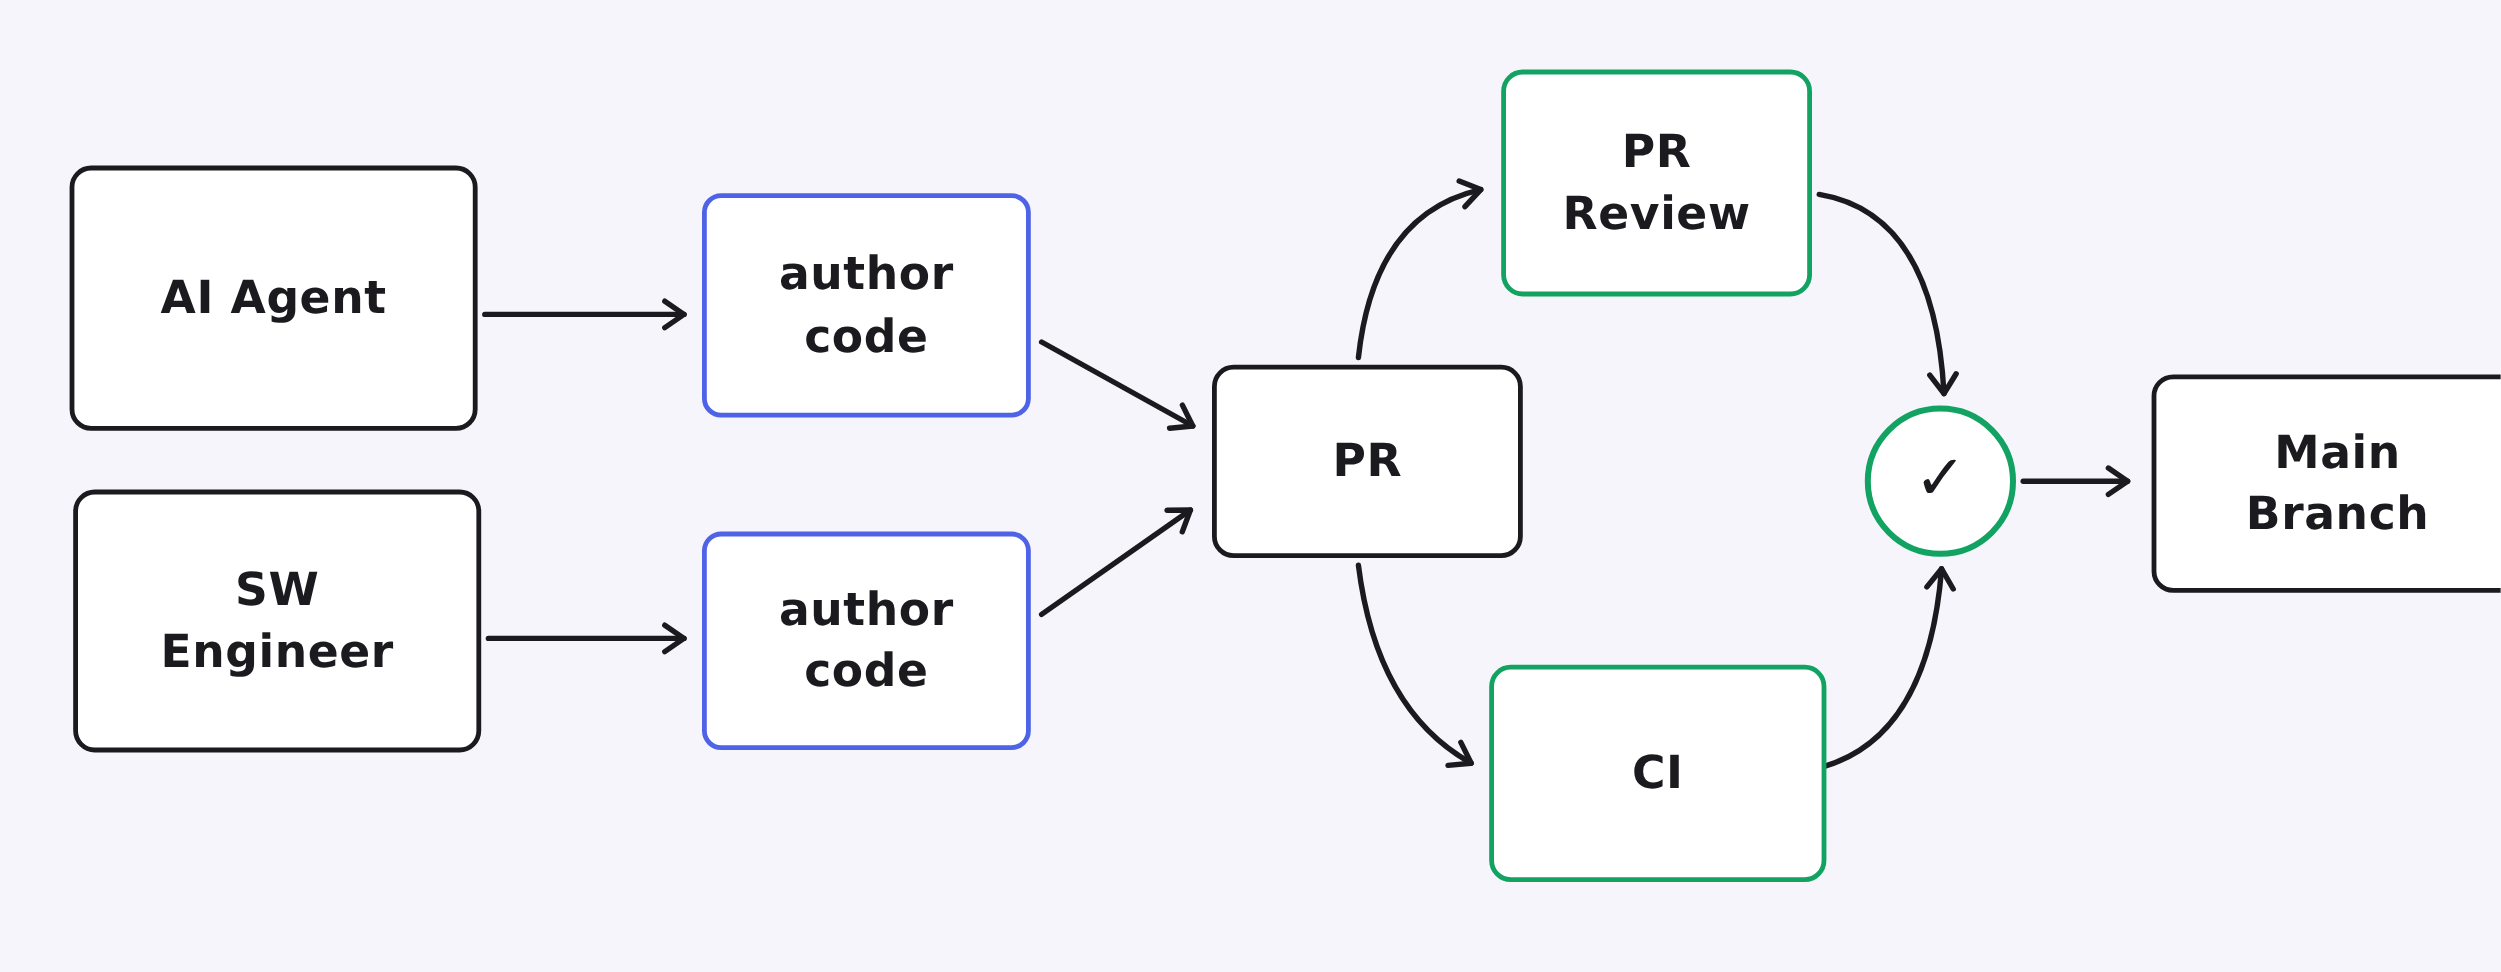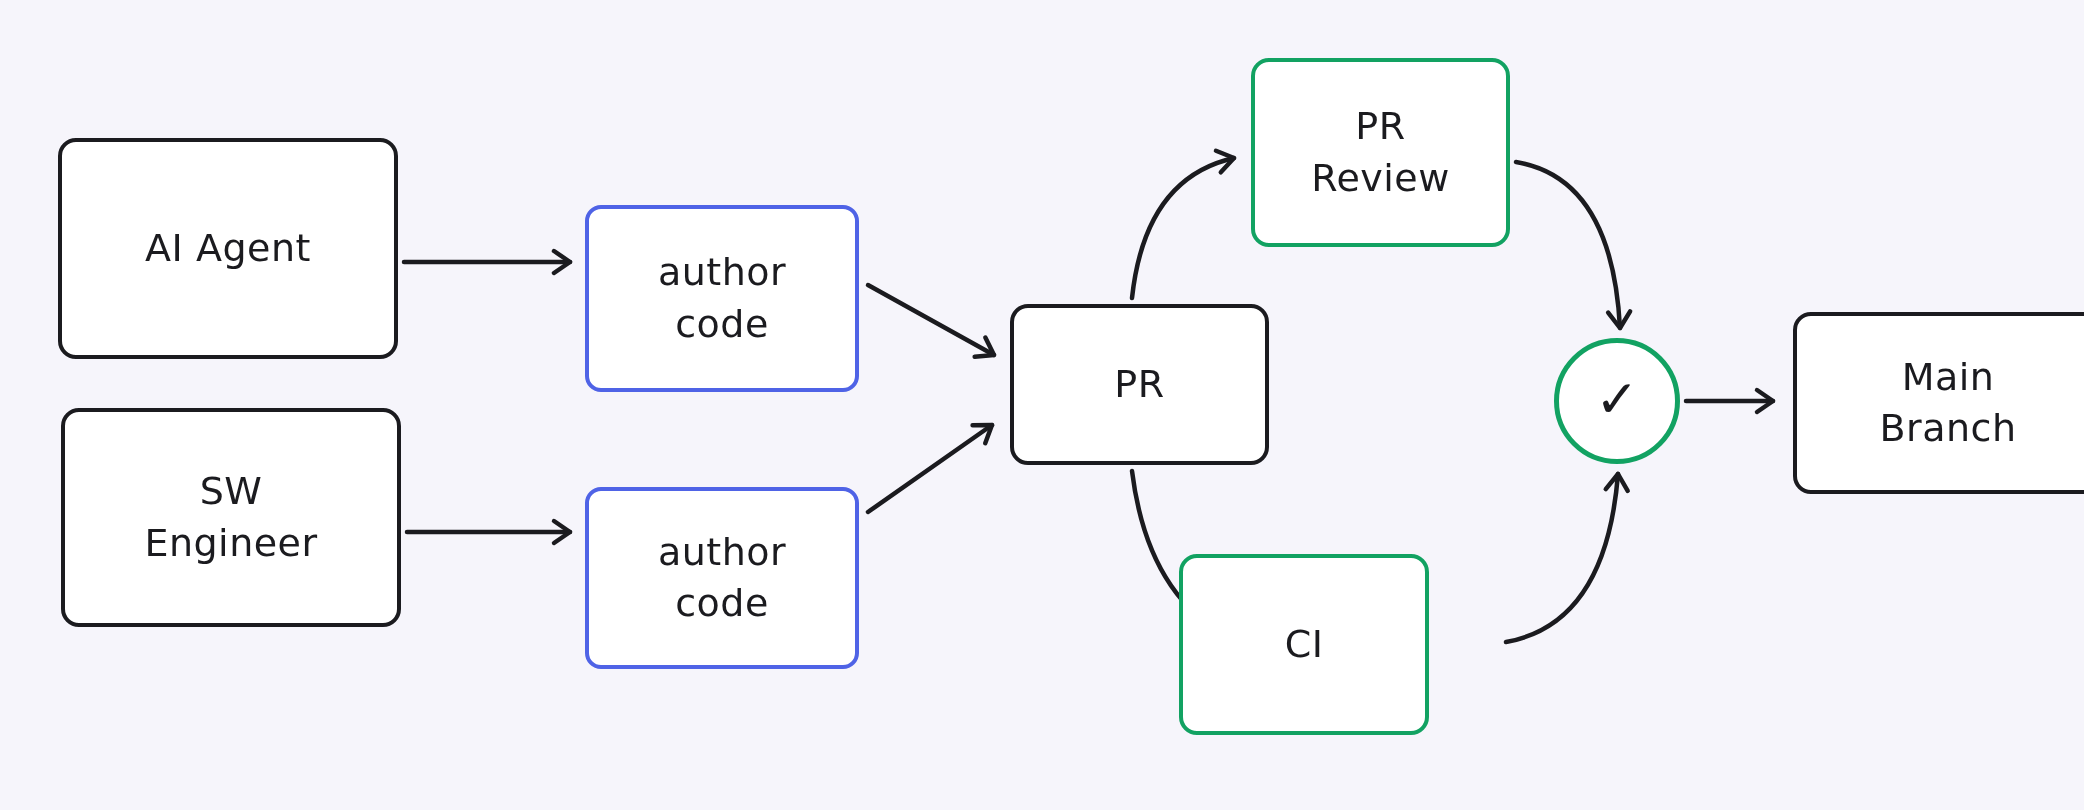--- a/index.html
+++ b/index.html
@@ -27,38 +27,38 @@
     background: #ffffff;
     border: 4px solid #1b1b1f;
     border-radius: 18px;
     display: flex;
     align-items: center;
     justify-content: center;
     box-sizing: border-box;
   }
   .node .label {
     font-size: 38px;
-    font-weight: 400;
+    font-weight: 700;
     color: #1b1b1f;
     text-align: center;
     white-space: pre-line;
     line-height: 1.35;
     letter-spacing: 0.5px;
   }
   .stroke-black { border-color: #1b1b1f; }
-  .stroke-blue  { border-color: #4f63e6; margin-top: 44px; }
+  .stroke-blue  { border-color: #4f63e6; }
   .stroke-green { border-color: #12a262; }
 
   #node-ai-agent        { left: 58px;   top: 138px; width: 340px; height: 221px; }
   #node-sw-engineer     { left: 61px;   top: 408px; width: 340px; height: 219px; }
   #node-author-code-top { left: 585px;  top: 161px; width: 274px; height: 187px; border-radius: 16px; }
   #node-author-code-bot { left: 585px;  top: 443px; width: 274px; height: 182px; border-radius: 16px; }
   #node-pr              { left: 1010px; top: 304px; width: 259px; height: 161px; }
   #node-pr-review       { left: 1251px; top: 58px;  width: 259px; height: 189px; }
-  #node-ci              { left: 1179px; top: 554px; width: 250px; height: 181px; }
+  #node-ci              { left: 1241px; top: 554px; width: 281px; height: 181px; }
   #node-main-branch     { left: 1793px; top: 312px; width: 310px; height: 182px; }
 
   #node-approval-check {
     left: 1554px;
     top: 338px;
     width: 126px;
     height: 126px;
     border-radius: 50%;
     border-width: 5px;
   }

